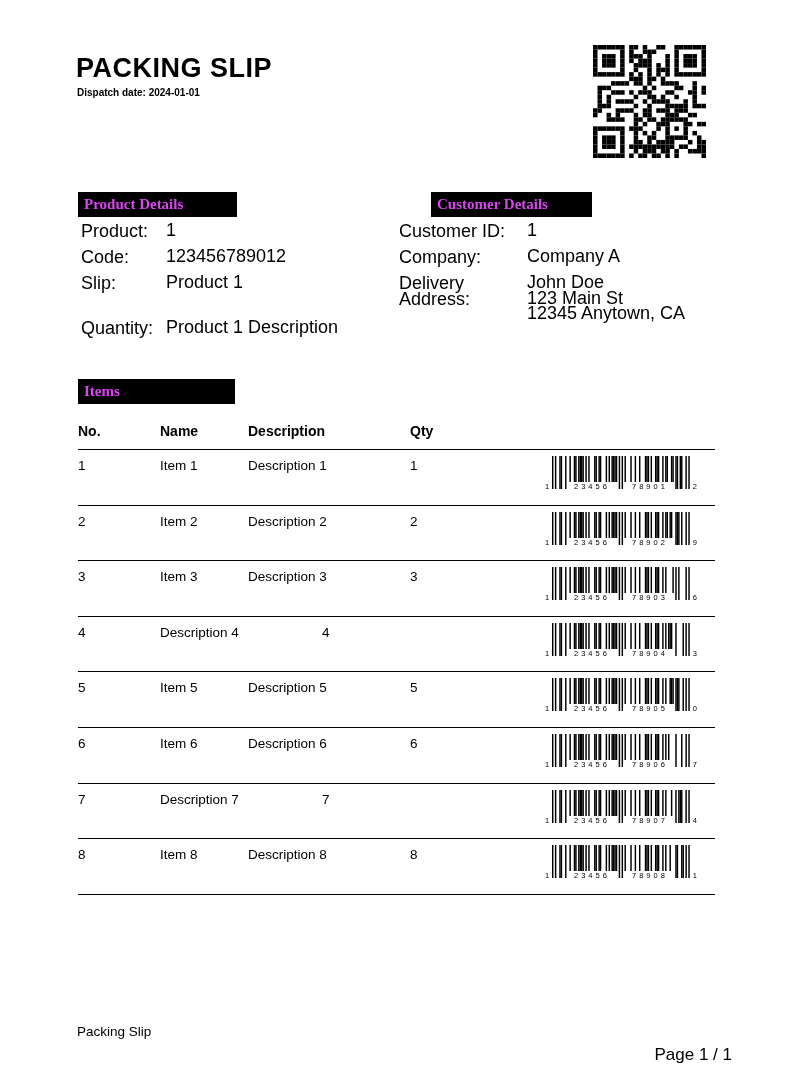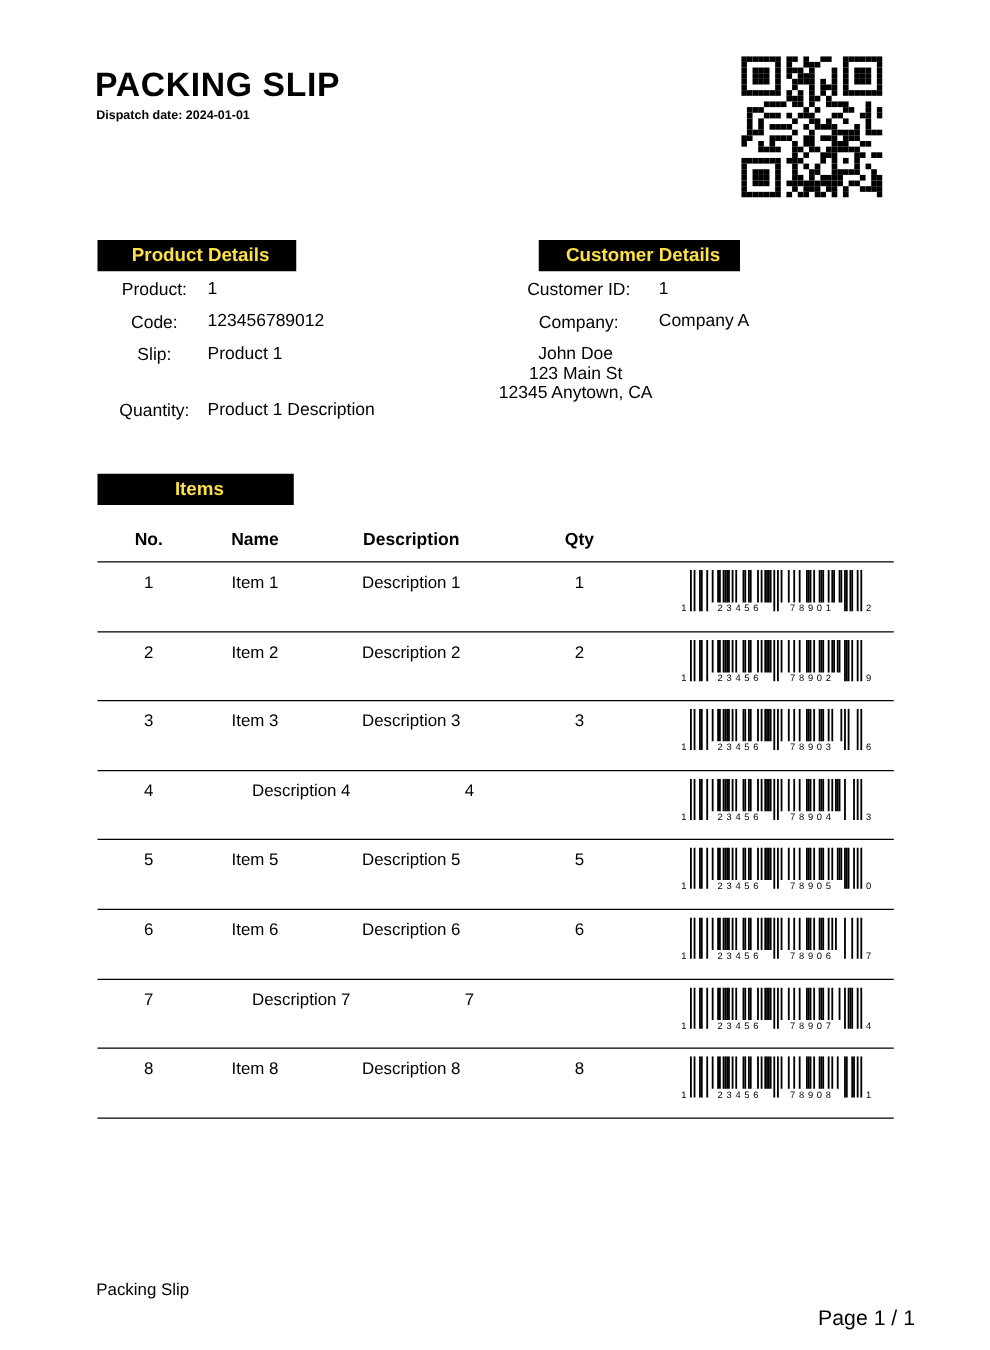--- a/index.html
+++ b/index.html
@@ -1,30 +1,30 @@
 <!DOCTYPE html>
 <html><head>
 <meta charset="utf-8">
 <style>
   html,body{margin:0;padding:0;background:#fff;}
   .page{
     position:relative;width:792px;height:1080px;background:#ffffff;
-    font-family:"Liberation Sans", sans-serif;color:#000;overflow:hidden;text-align:center;
+    font-family:"Liberation Sans", sans-serif;color:#000;overflow:hidden;
   }
   .title{position:absolute;left:76px;top:53px;font-size:27px;font-weight:bold;letter-spacing:0.5px;}
   .dispatch{position:absolute;left:77px;top:87px;font-size:10px;font-weight:bold;}
   .qr{position:absolute;left:593px;top:45px;width:113px;height:113px;}
   .section-bar{
-    position:absolute;height:25px;line-height:25px;background:#000;color:#fde047;
-    font-weight:bold;font-size:15px;padding-left:6px;box-sizing:border-box;
+    position:absolute;height:25px;line-height:25px;background:#000;color:#d946ef;
+    font-weight:bold;font-size:15px;padding-left:6px;box-sizing:border-box;font-family:Liberation Serif, serif;
   }
   .bar-product{left:78px;top:192px;width:159px;}
   .bar-customer{left:396px;top:192px;width:161px;margin-left:35px;}
   .bar-items{left:78px;top:379px;width:157px;}
-  .kv-list{position:absolute;font-size:14px;}
+  .kv-list{position:absolute;font-size:18px;}
   .kv-product{left:81px;top:223px;width:300px;}
   .kv-customer{left:399px;top:223px;width:320px;}
   .kv{display:flex;margin-bottom:10px;line-height:16px;}
   .kv-product .kv-label{width:85px;flex:none;}
   .kv-customer .kv-label{width:128px;flex:none;}
   .kv-value{white-space:pre-line;line-height:15.5px;}
   .kv-gap{margin-top:29px;}
   .items-table{position:absolute;left:78px;top:412px;width:637px;}
   .thead{
     display:flex;align-items:flex-end;height:38px;box-sizing:border-box;
@@ -404,20 +404,21 @@
   <div class="kv-list kv-customer">
     <div class="kv">
       <span class="kv-label">Customer ID:</span>
       <span class="kv-value">1</span>
     </div>
     <div class="kv">
       <span class="kv-label">Company:</span>
       <span class="kv-value">Company A</span>
     </div>
     <div class="kv">
+      <span class="kv-label">Delivery Address:</span>
       <span class="kv-value">John Doe
 123 Main St
 12345 Anytown, CA</span>
     </div>
   </div>
 
   <div class="section-bar bar-items">Items</div>
   <div class="items-table">
     <div class="thead">
       <span class="c-no">No.</span>

